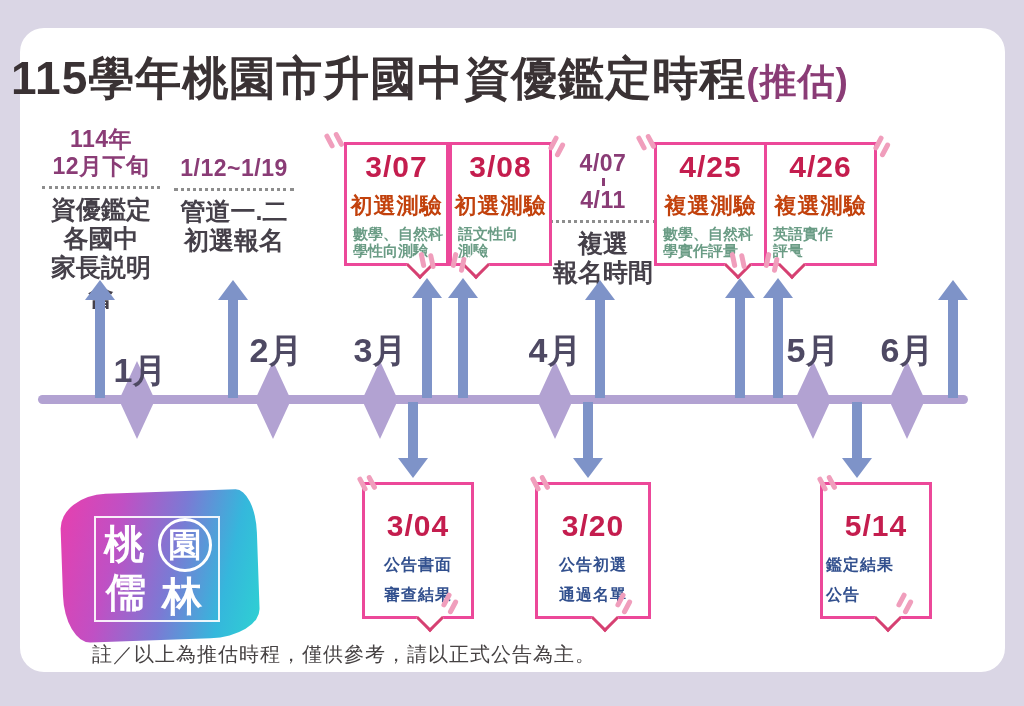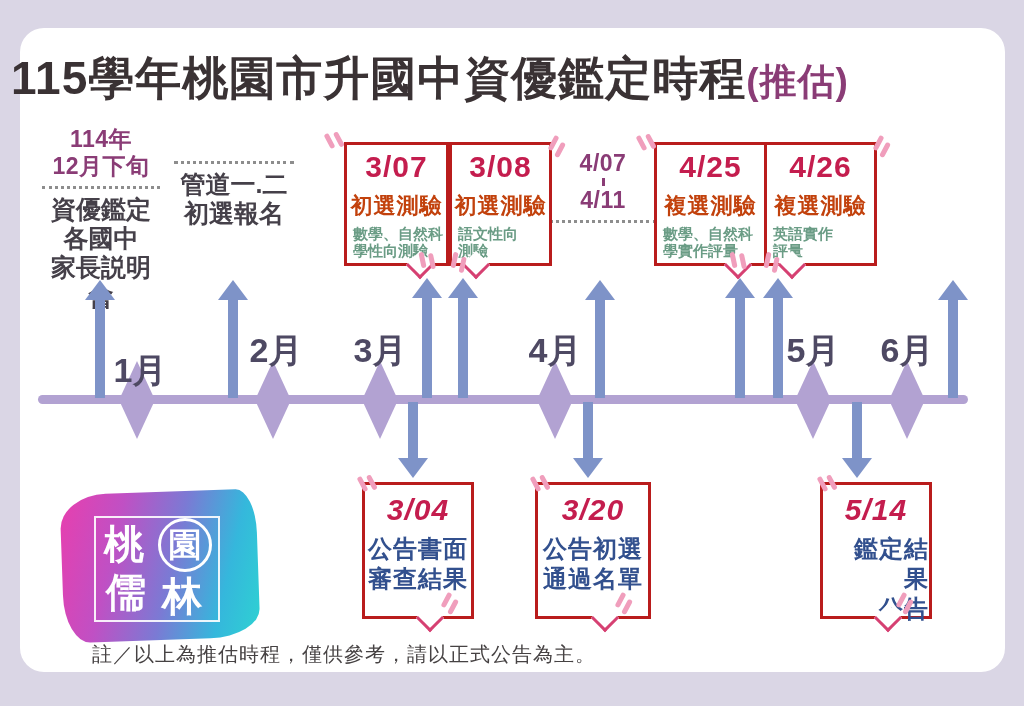--- a/index.html
+++ b/index.html
@@ -12,28 +12,28 @@
   .title .suffix{font-size:37px;color:#8a3c76;}
 
   
   .tev{position:absolute;text-align:center;font-weight:bold;}
   .tev .date{color:#8a3c76;font-size:23px;line-height:27px;letter-spacing:.5px;}
   .tev .sep{border-top:3px dotted #8d8d8d;height:0;margin:6px 2px;}
   .tev .body{color:#454049;font-size:25px;line-height:29px;}
   .vtick{width:3px;height:8px;background:#8a3c76;margin:1px auto;}
 
   
-  .bub{position:absolute;background:#fff;border:3px solid #b91c1c;text-align:center;font-weight:bold;}
+  .bub{position:absolute;background:#fff;border:3px solid #ec4899;text-align:center;font-weight:bold;}
   .bub .tail{position:absolute;bottom:-12px;width:17px;height:17px;background:#fff;border-right:3px solid #d64072;border-bottom:3px solid #d64072;transform:rotate(45deg);}
   .bub .b-date{font-size:30px;color:#c41d4e;margin-top:5px;letter-spacing:1px;}
   .bub .b-head{font-size:22px;color:#c2410c;margin-top:7px;letter-spacing:1px;}
   .bub .b-sub{font-size:15px;line-height:17px;color:#6a9c85;text-align:left;padding-left:6px;margin-top:4px;}
-  .bub .c-date{font-size:30px;color:#c41d4e;margin-top:8px;letter-spacing:1px;font-style:italic;}
-  .bub .c-lines{font-size:24px;line-height:30px;color:#32508e;margin-top:7px;letter-spacing:1px;}
-  .bub .c-lines.left{text-align:right;padding-left:9px;}
+  .bub .c-date{font-size:30px;color:#c41d4e;margin-top:24px;letter-spacing:1px;}
+  .bub .c-lines{font-size:16px;line-height:30px;color:#32508e;margin-top:7px;letter-spacing:1px;}
+  .bub .c-lines.left{text-align:left;padding-left:3px;}
 
   
   .tl-bar{position:absolute;left:38px;top:395px;width:930px;height:9px;background:#b2a2d2;border-radius:5px;}
   .diamond{position:absolute;width:36px;height:78px;top:361px;background:#b2a2d2;clip-path:polygon(50% 0,100% 50%,50% 100%,0 50%);}
   .month{position:absolute;top:328px;transform:translateX(-50%);font-size:34px;font-weight:bold;color:#4e4963;white-space:nowrap;}
 
   
   .arr{position:absolute;width:10px;background:#7e93c8;}
   .arr.up::before{content:"";position:absolute;top:-19px;left:-10px;border-left:15px solid transparent;border-right:15px solid transparent;border-bottom:20px solid #7e93c8;}
   .arr.down::after{content:"";position:absolute;bottom:-19px;left:-10px;border-left:15px solid transparent;border-right:15px solid transparent;border-top:20px solid #7e93c8;}
@@ -66,34 +66,39 @@
     </div>
     <div class="sep"></div>
     <div class="body">
       <div>資優鑑定</div>
       <div>各國中</div>
       <div>家長説明會</div>
     </div>
   </div>
 
   <div class="tev" style="left:172px;top:155px;width:124px;">
+    <div class="date">1/12~1/19</div>
     <div class="sep"></div>
     <div class="body">
       <div>管道一.二</div>
       <div>初選報名</div>
     </div>
   </div>
 
   <div class="tev" style="left:547px;top:150px;width:112px;">
     <div class="date">
       <div>4/07</div>
       <div class="vtick"></div>
       <div>4/11</div>
     </div>
     <div class="sep"></div>
+    <div class="body">
+      <div>複選</div>
+      <div>報名時間</div>
+    </div>
   </div>
 
 
   <div class="bub" style="left:344px;top:142px;width:99px;height:118px;">
     <div class="b-date">3/07</div>
     <div class="b-head">初選測驗</div>
     <div class="b-sub">
       <div>數學、自然科</div>
       <div>學性向測驗</div>
     </div>

